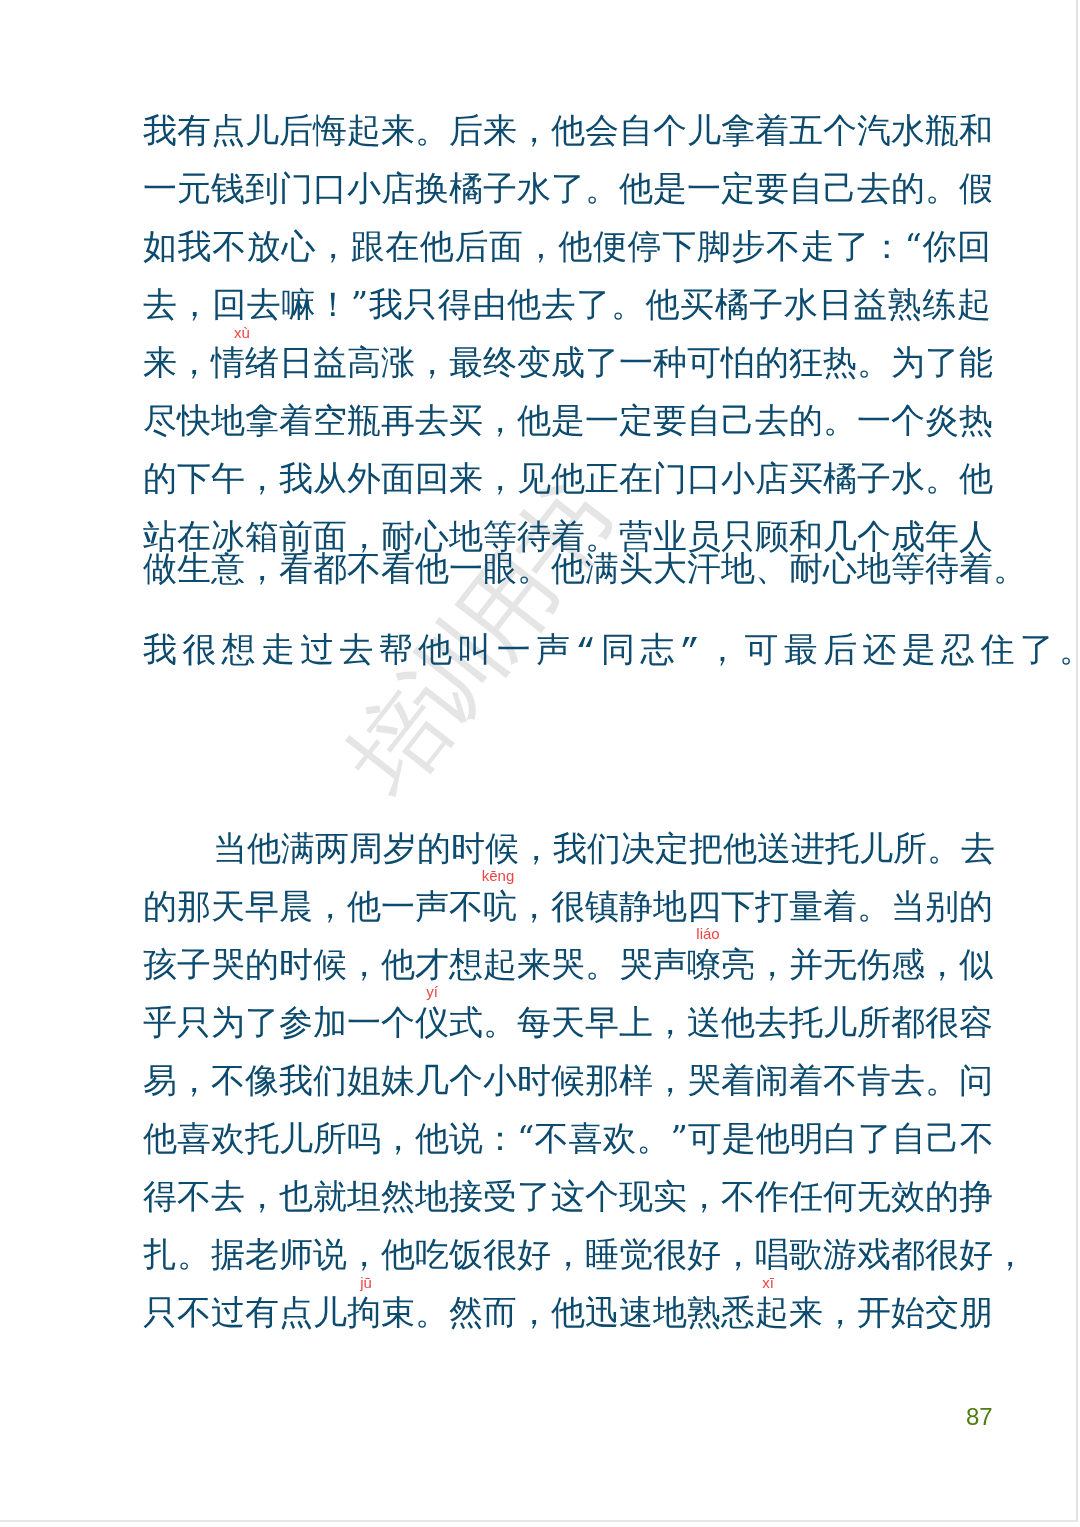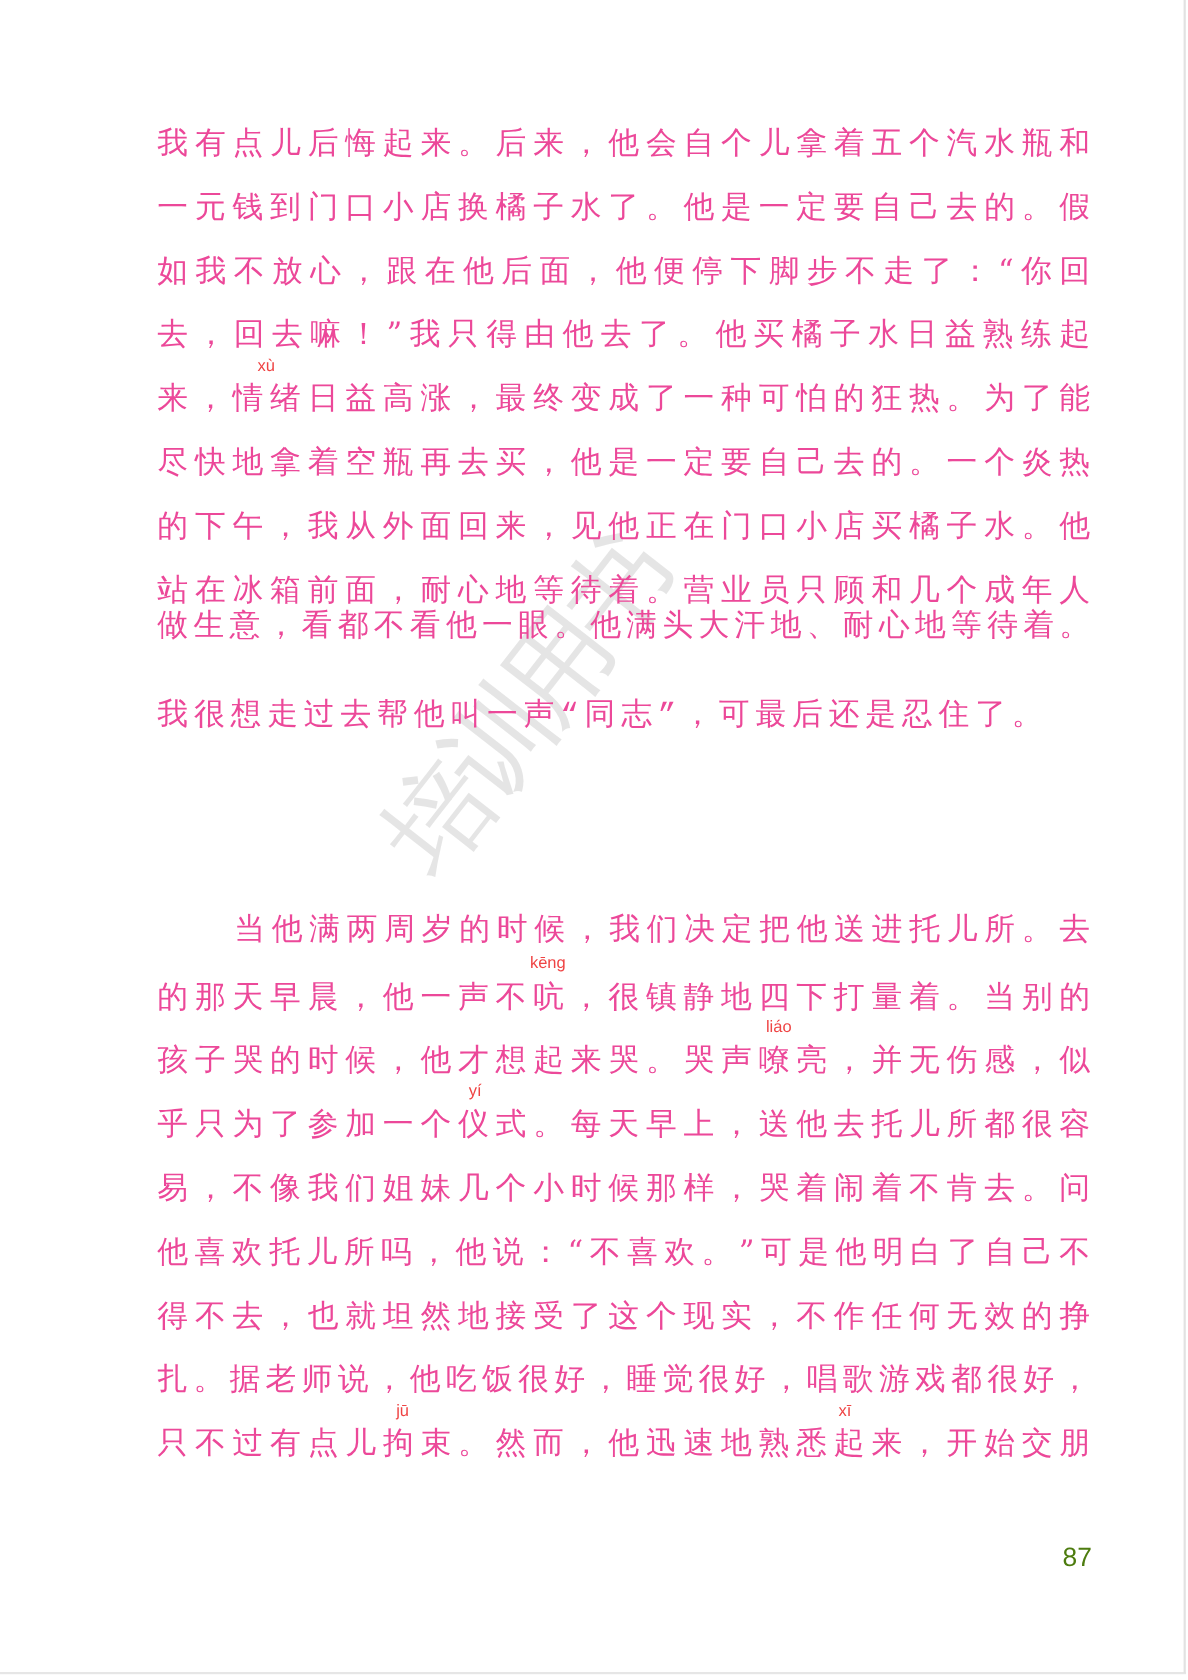--- a/index.html
+++ b/index.html
@@ -22,37 +22,36 @@
     height: 1520px;
     background: #ffffff;
     border-right: 2px solid #e2e2e2;
     border-bottom: 2px solid #e6e6e6;
   }
   .line {
     position: absolute;
     left: 143px;
     width: 848px;
     height: 40px;
-    font-size: 28px;
+    font-size: 34px;
     line-height: 40px;
     white-space: nowrap;
     letter-spacing: 0;
     text-align: justify;
     text-align-last: justify;
-    color: #ec4899;
+    color: #0c4a6e;
   }
   .line.last {
     text-align-last: left;
     letter-spacing: 5.3px;
     font-family: Liberation Mono, monospace;
   }
   .line.indent {
     left: 213px;
     width: 778px;
-    font-family: Liberation Mono, monospace;
   }
   .heading {
     position: absolute;
     left: 0;
     width: 1080px;
     top: 748px;
     text-align: center;
     font-size: 32px;
     line-height: 44px;
     color: #505050;

